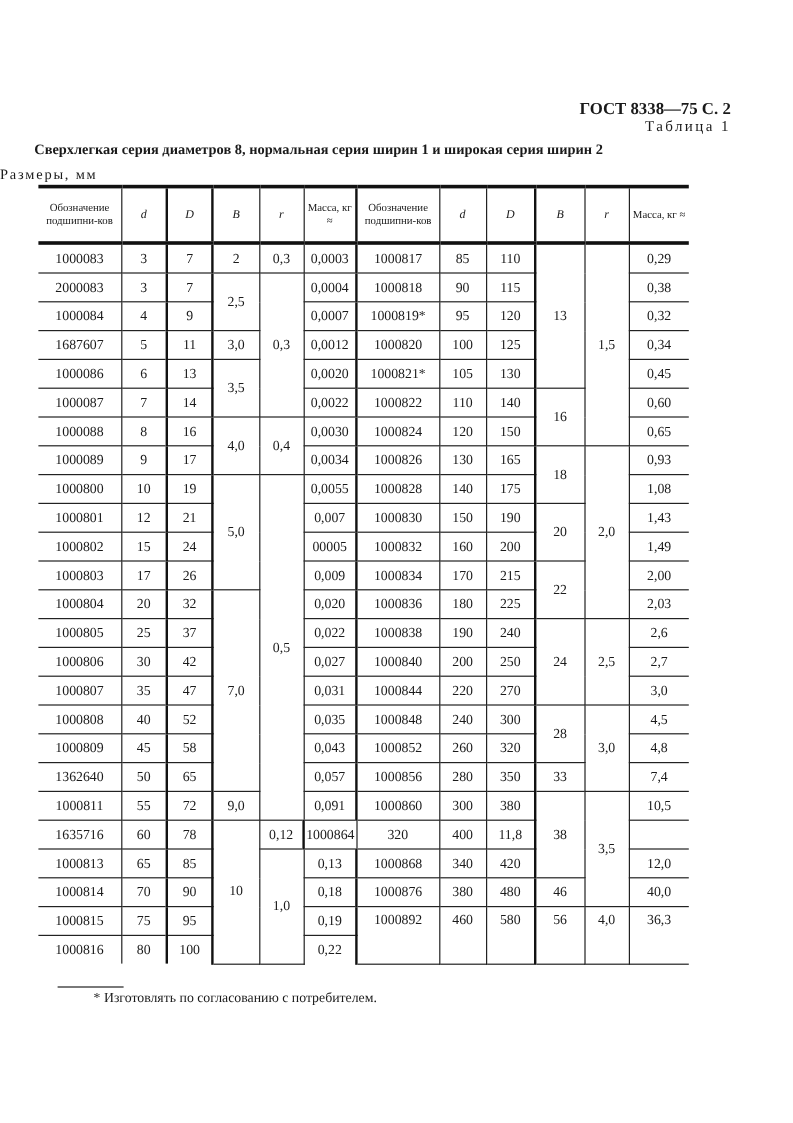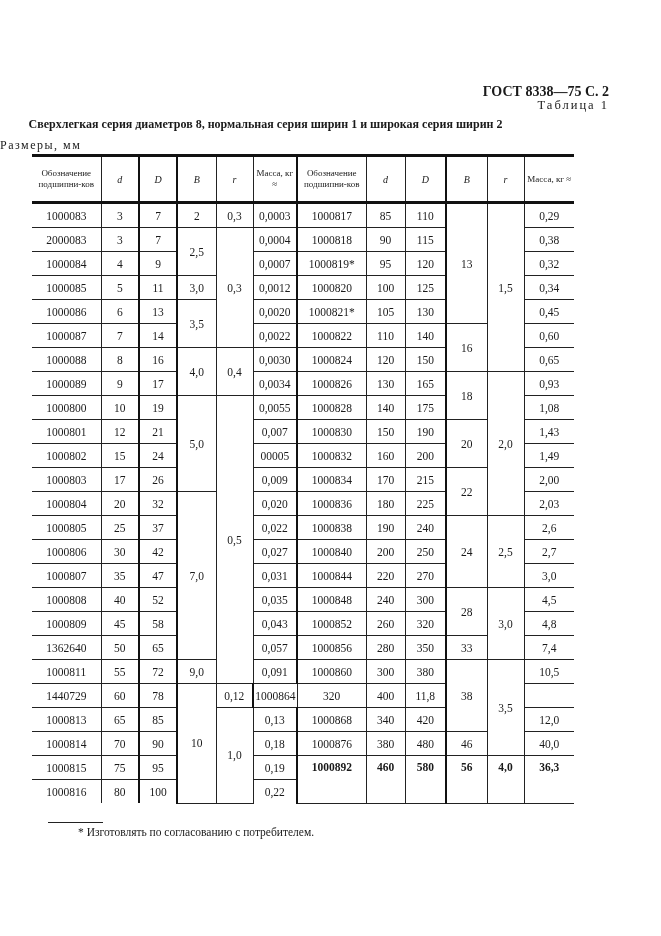--- a/index.html
+++ b/index.html
@@ -7,21 +7,21 @@
          font-family: "Liberation Serif", "DejaVu Serif", serif; color: #1a1a1a; }
   .gost { position: absolute; right: 52px; top: 84px; font-weight: bold; font-size: 14px; text-align: right; }
   .tabl { position: absolute; right: 52px; top: 98px; font-size: 12.5px; letter-spacing: 2px; }
   .title { position: absolute; left: 0; width: 531px; top: 117px; text-align: center; font-weight: bold; font-size: 12px; }
   .sizes { position: absolute; left: 0; width: 661px; top: 138px; font-size: 12px; letter-spacing: 1.5px; }
   .tbl { position: absolute; left: 32px; top: 154px; border-collapse: collapse; table-layout: fixed; font-size: 11.5px; }
   .tbl td, .tbl th { border: 1px solid #222; text-align: center; vertical-align: middle; padding: 0; height: 23px; }
   .tbl th { font-weight: normal; height: 44px; font-size: 9px; line-height: 11px; border-top: 3px solid #111; border-bottom: 3px solid #111; }
   .tbl th.it { font-style: italic; font-size: 10px; }
   .tbl td.L, .tbl th.L { border-left: 2.5px solid #111; }
-  .tbl td.top { vertical-align: top; padding-top: 5px; font-weight: bold; }
+  .tbl td.top { vertical-align: top; padding-top: 5px; }
   .tbl tr:last-child td { border-bottom: none; }
   .tbl td.edgeL, .tbl th.edgeL { border-left: none; }
   .tbl td.edgeR, .tbl th.edgeR { border-right: none; }
   .fn-line { position: absolute; left: 48px; top: 822px; width: 55px; border-top: 1px solid #222; }
   .fn { position: absolute; left: 78px; top: 826px; font-size: 11.5px; }
 </style>
 </head>
 <body>
 
 <div class="gost">ГОСТ 8338—75 С. 2</div>
@@ -95,21 +95,21 @@
       <td>4</td>
       <td class="L">9</td>
       <td>0,0007</td>
       <td class="L">1000819*</td>
       <td>95</td>
       <td>120</td>
       <td class="edgeR">0,32</td>
     </tr>
 
     <tr>
-      <td class="edgeL">1000085</td>
+      <td class="edgeL">1687607</td>
       <td>5</td>
       <td class="L">11</td>
       <td class="L">3,0</td>
       <td>0,0012</td>
       <td class="L">1000820</td>
       <td>100</td>
       <td>125</td>
       <td class="edgeR">0,34</td>
     </tr>
 
@@ -302,21 +302,21 @@
       <td>0,091</td>
       <td class="L">1000860</td>
       <td>300</td>
       <td>380</td>
       <td class="L" rowspan="3">38</td>
       <td rowspan="4">3,5</td>
       <td class="edgeR">10,5</td>
     </tr>
 
     <tr>
-      <td class="edgeL">1440729</td>
+      <td class="edgeL">1635716</td>
       <td>60</td>
       <td class="L">78</td>
       <td class="L" rowspan="5">10</td>
       <td>0,12</td>
       <td class="L">1000864</td>
       <td>320</td>
       <td>400</td>
       <td class="edgeR">11,8</td>
     </tr>
 

